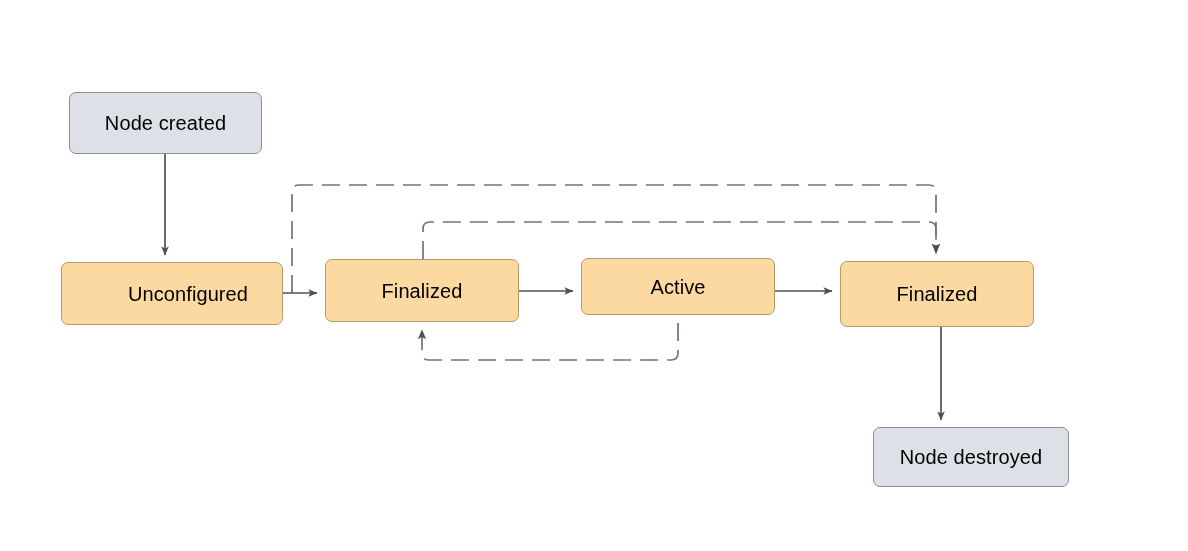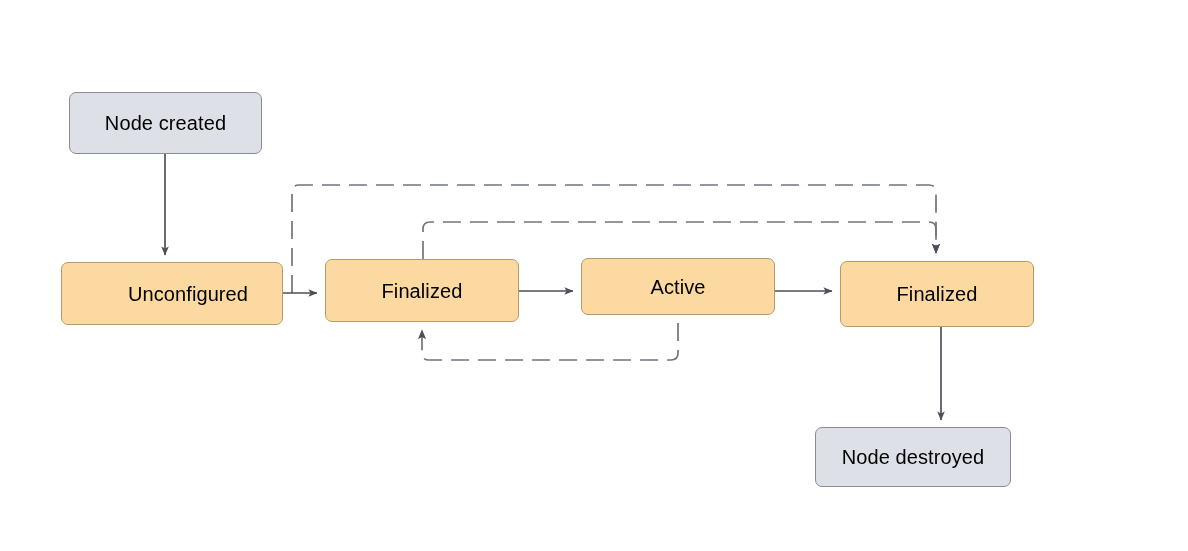--- a/index.html
+++ b/index.html
@@ -105,17 +105,17 @@
   </div>
 
   <div class="node state" style="left:581px; top:258px; width:194px; height:57px;">
     <span class="node-label">Active</span>
   </div>
 
   <div class="node state" style="left:840px; top:261px; width:194px; height:66px;">
     <span class="node-label">Finalized</span>
   </div>
 
-  <div class="node terminal" style="left:815px; top:427px; width:196px; height:60px;">
+  <div class="node terminal" style="left:873px; top:427px; width:196px; height:60px;">
     <span class="node-label">Node destroyed</span>
   </div>
 
 </div>
 
 </body></html>

